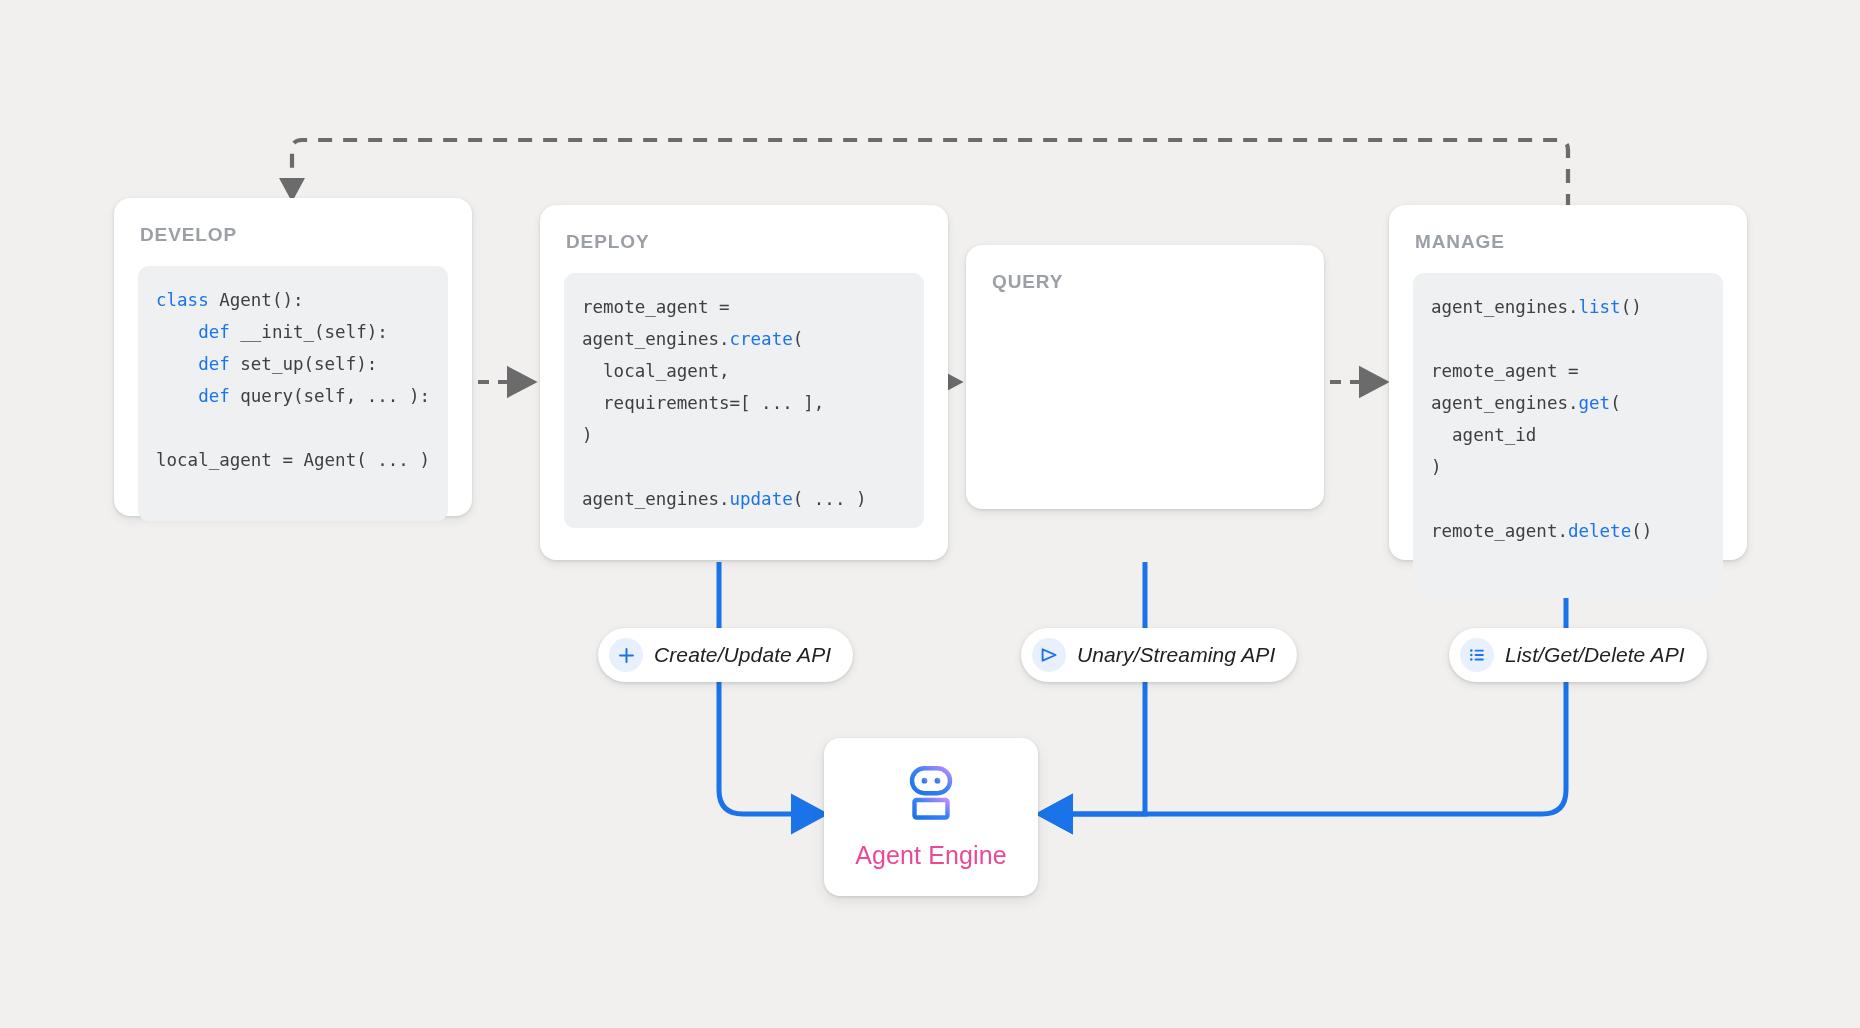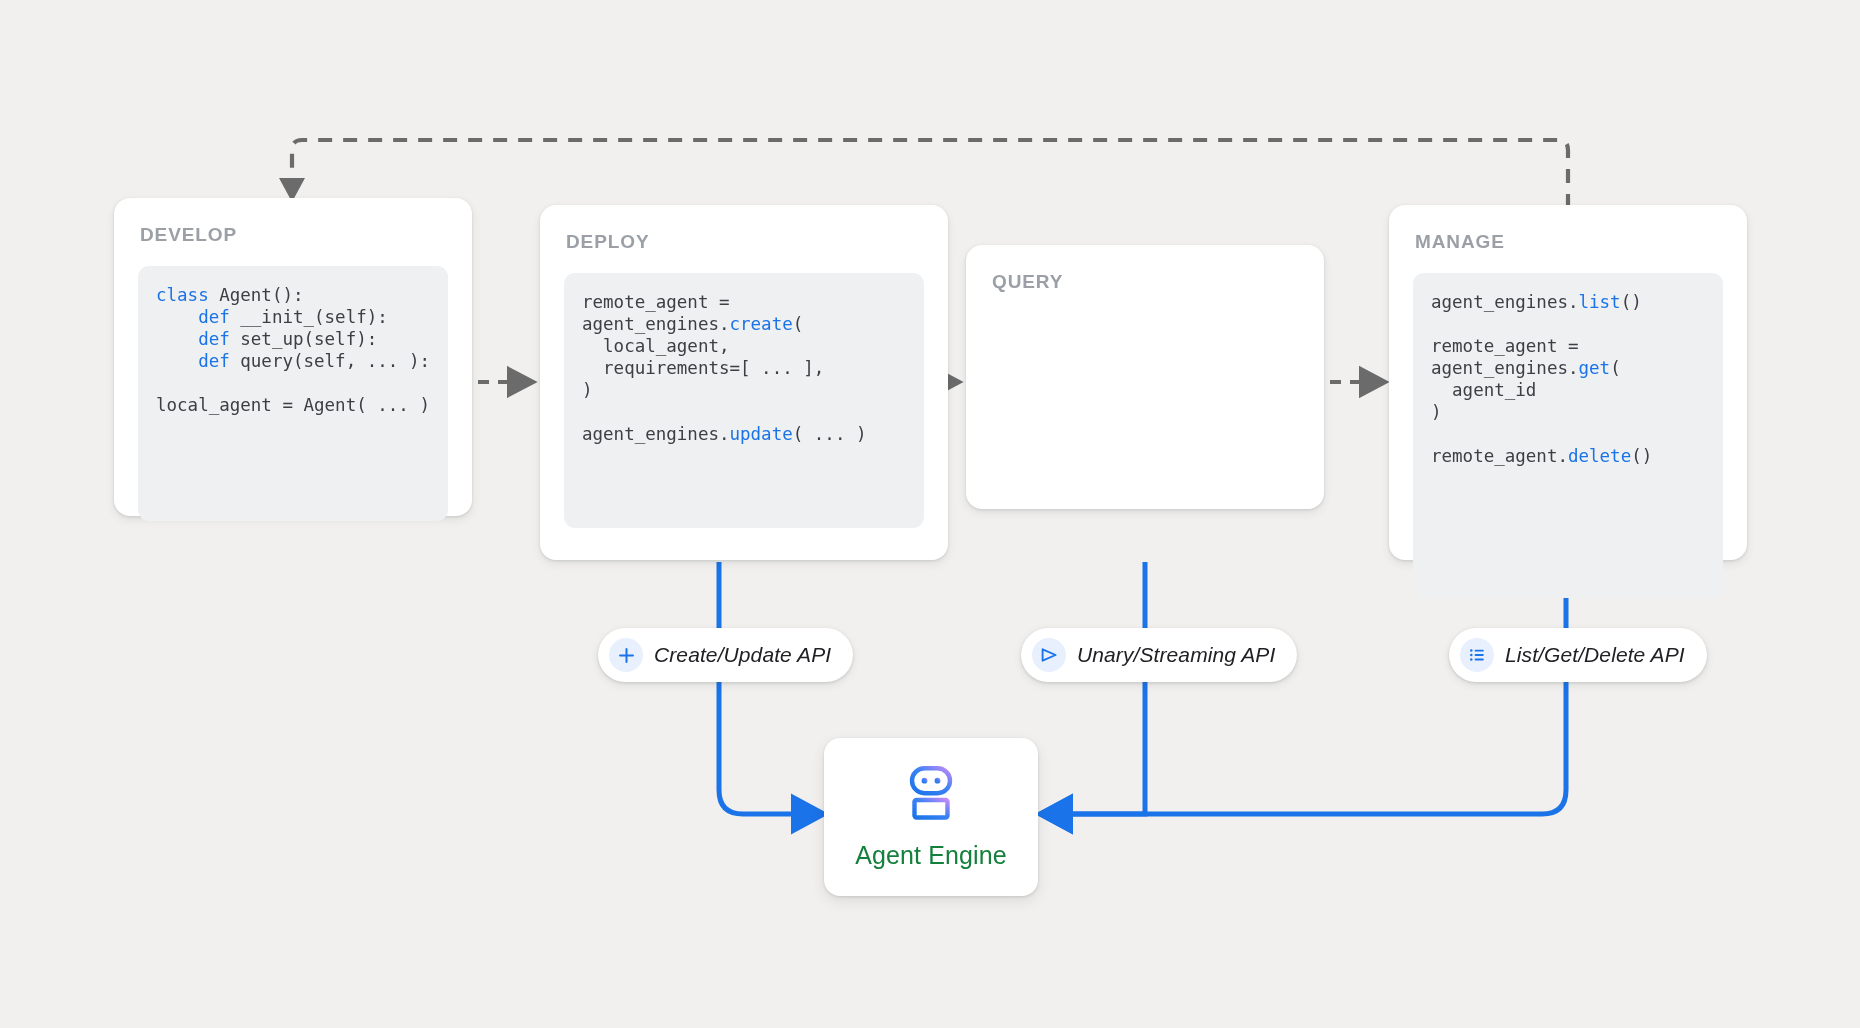--- a/index.html
+++ b/index.html
@@ -39,21 +39,21 @@
     font-weight: 600;
     margin: 0 0 20px 2px;
     white-space: nowrap;
   }
   .code {
     background: #eef0f2;
     border-radius: 11px;
     padding: 18px 18px 18px 18px;
     font-family: "DejaVu Sans Mono", monospace;
     font-size: 17.5px;
-    line-height: 22px;
+    line-height: 32px;
     color: #3c4043;
     white-space: pre;
     box-sizing: border-box;
   }
   .kw  { color: #1a73e8; }
   .fn  { color: #1a73e8; }
   .cmt { color: #9aa0a6; }
 
   
   .pill {
@@ -96,21 +96,21 @@
     box-shadow: 0 1px 3px rgba(60,64,67,.18), 0 5px 14px rgba(60,64,67,.11);
     display: flex;
     flex-direction: column;
     align-items: center;
     justify-content: center;
     gap: 14px;
     z-index: 6;
   }
   #agent-engine .ae-label {
     font-size: 25px;
-    color: #15803d;
+    color: #ec4899;
     letter-spacing: .1px;
   }
 </style>
 </head>
 <body>
 
 <div id="stage">
 
   <svg id="wires" viewBox="0 0 1860 1028" width="1860" height="1028">
     <defs>

